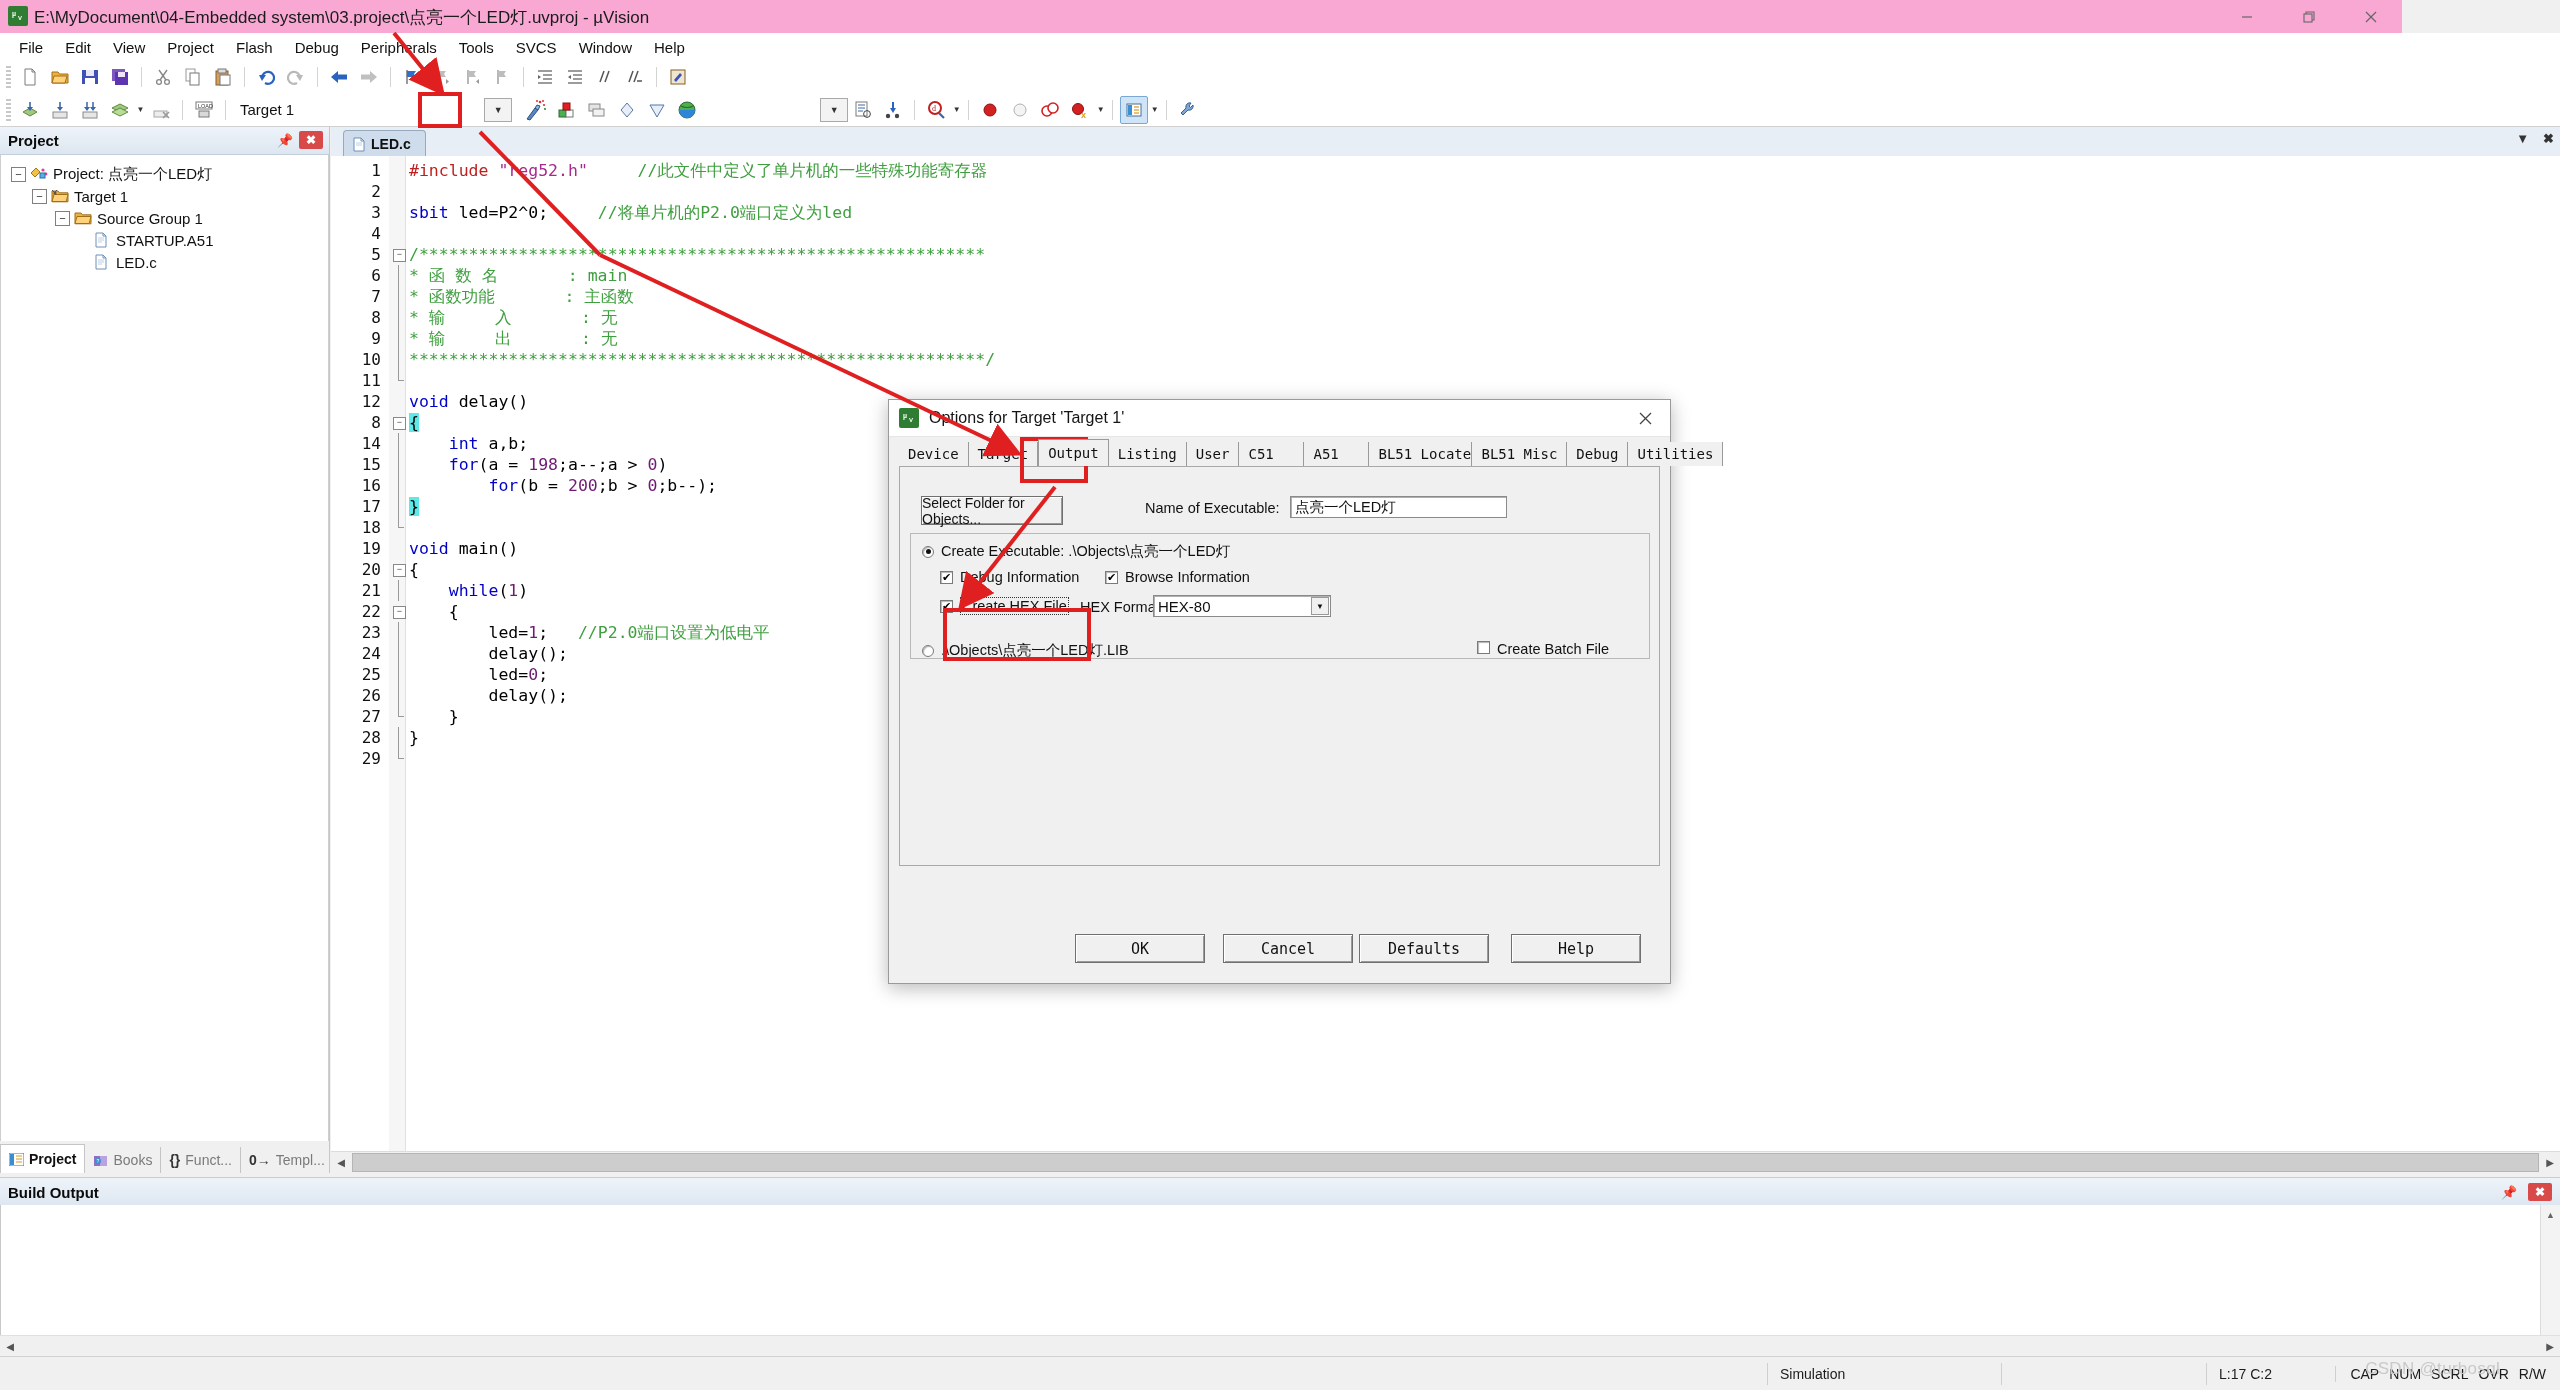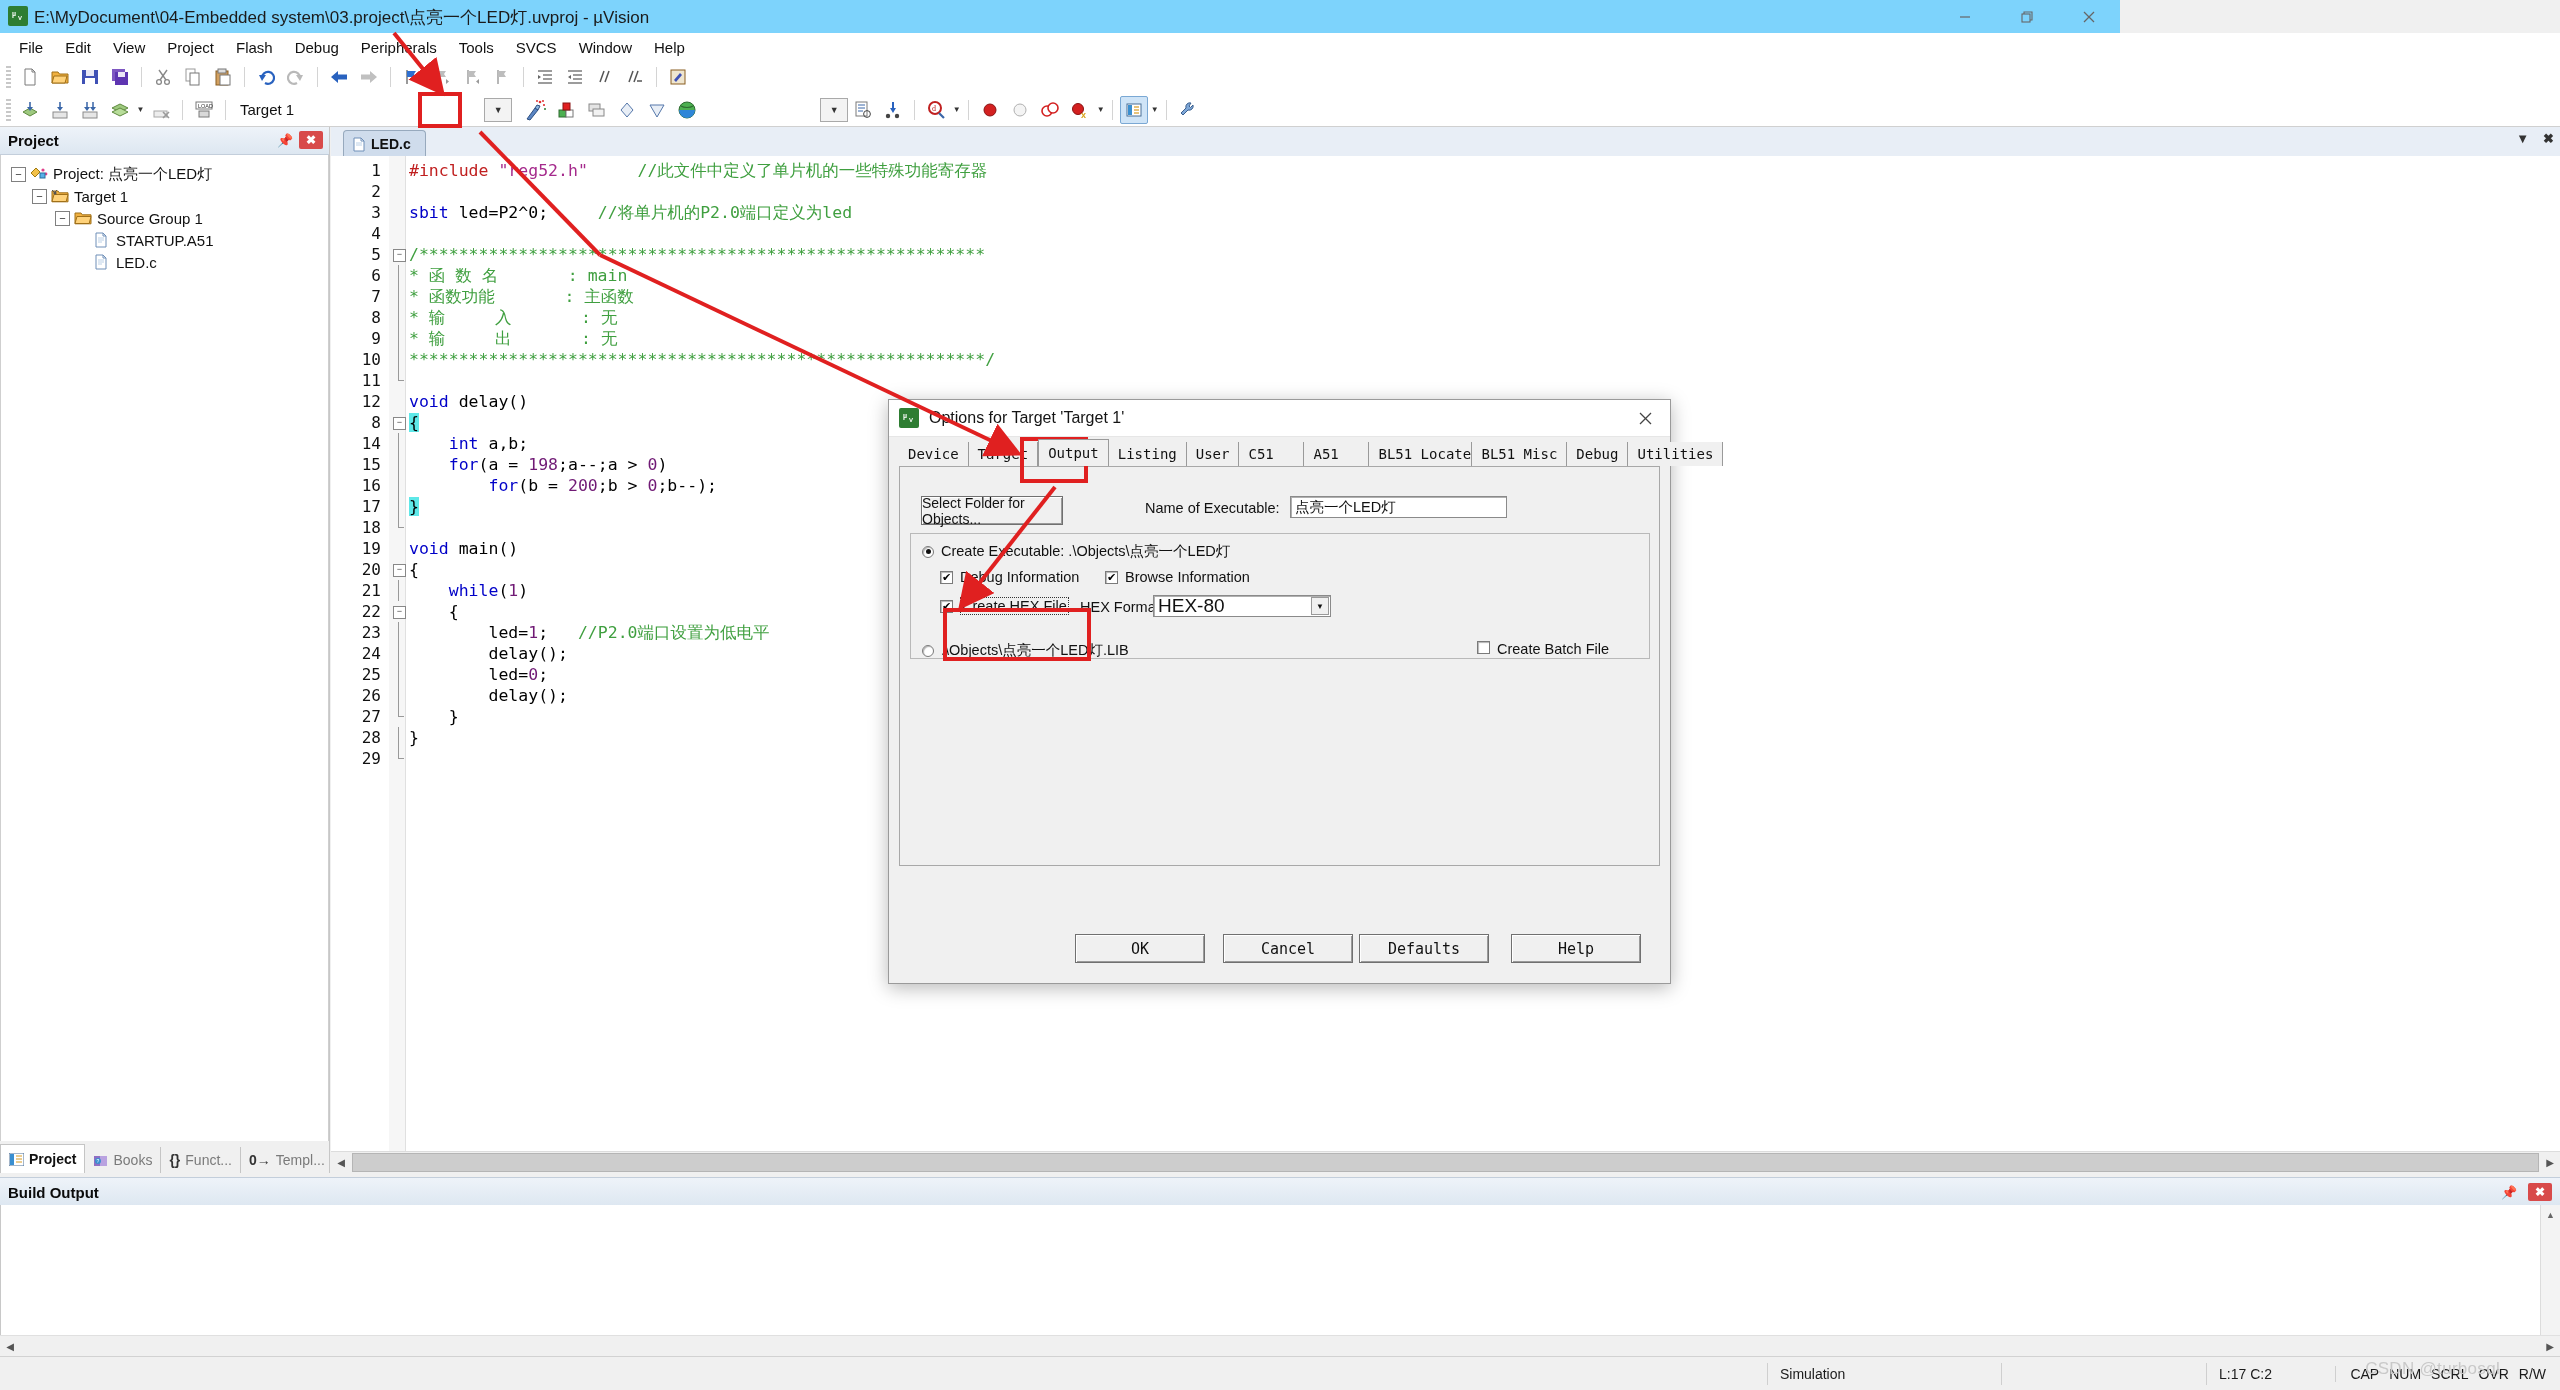--- a/index.html
+++ b/index.html
@@ -5,21 +5,21 @@
   html,body{margin:0;padding:0;}
   body{
     width:2560px;height:1390px;overflow:hidden;
     font-family:"Liberation Sans", sans-serif;
     background:#ffffff;
     -webkit-font-smoothing:antialiased;
   }
   #app{position:relative;width:2560px;height:1390px;background:#f0f0f0;}
 
   
-  .titlebar{position:absolute;left:0;top:0;width:2120px;height:33px;background:#7dd3fc;
+  .titlebar{position:absolute;left:0;top:0;width:2402px;height:33px;background:#f9a8d4;
             border-bottom:1px solid #dcdcdc;}
   .title-icon{position:absolute;left:8px;top:6px;width:20px;height:20px;background:#2e7d32;
               border-radius:2px;display:flex;align-items:center;justify-content:center;
               color:#fff;font-size:11px;font-weight:bold;}
   .title-text{position:absolute;left:34px;top:6px;font-size:17px;color:#1b1b1b;white-space:nowrap;}
   .winbtns{position:absolute;right:0;top:0;height:33px;display:flex;}
   .winbtn{width:62px;height:33px;display:flex;align-items:center;justify-content:center;
           color:#555;font-size:16px;}
 
   
@@ -152,21 +152,21 @@
   .grp{position:absolute;border:1px solid #b9b9b9;box-sizing:border-box;background:#f0f0f0;}
   .radio{width:12px;height:12px;border:1px solid #7a7a7a;border-radius:50%;background:#fff;
          display:inline-flex;align-items:center;justify-content:center;box-sizing:border-box;
          box-shadow:inset 1px 1px 1px #b4b4b4;}
   .radio.on::after{content:'';width:5px;height:5px;border-radius:50%;background:#111;}
   .cbox{width:13px;height:13px;border:1px solid #7a7a7a;background:#fff;display:inline-flex;
         align-items:center;justify-content:center;box-sizing:border-box;
         box-shadow:inset 1px 1px 1px #b4b4b4;font-size:11px;color:#000;line-height:1;}
   .selcombo{border:1px solid #8a8a8a;background:#fff;height:22px;display:flex;align-items:center;
             position:relative;box-sizing:border-box;box-shadow:inset 1px 1px 0 #b0b0b0;}
-  .selcombo .v{font-size:19px;color:#111;padding-left:4px;}
+  .selcombo .v{font-size:15px;color:#111;padding-left:4px;}
   .selcombo .ar{position:absolute;right:1px;top:1px;width:18px;height:18px;background:#f0f0f0;
                 border:1px solid #9a9a9a;display:flex;align-items:center;justify-content:center;
                 font-size:8px;color:#111;box-sizing:border-box;}
   .focus-dash{border:1px dotted #333;padding:0 1px;}
 
   
   .ann-rect{position:absolute;border:4px solid #e02020;box-sizing:border-box;pointer-events:none;}
   .ann-svg{position:absolute;left:0;top:0;width:2560px;height:1390px;pointer-events:none;}
 </style>
 </head>

